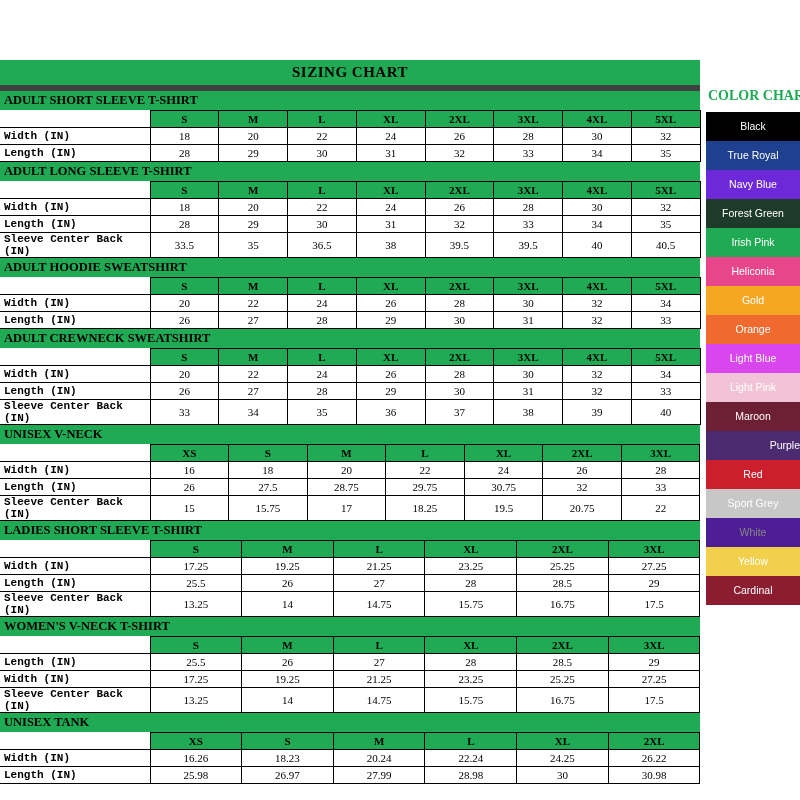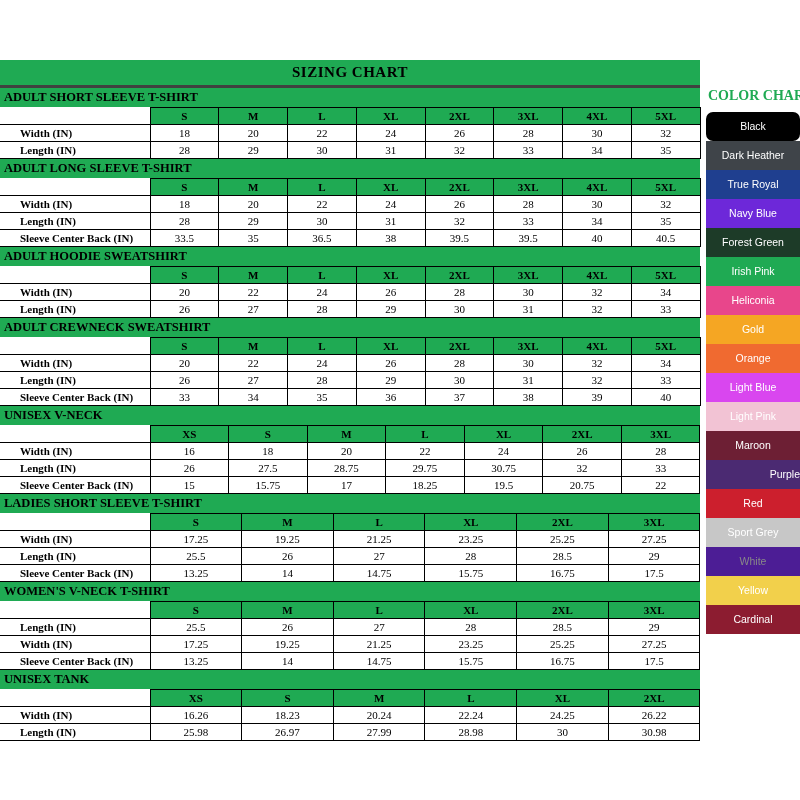--- a/index.html
+++ b/index.html
@@ -30,21 +30,21 @@
   .title-bar {
     background: #1faa53;
     color: #000000;
     text-align: center;
     font-weight: bold;
     font-size: 15px;
     letter-spacing: 0.5px;
     padding: 4px 0 4px 0;
     width: 700px;
     box-sizing: border-box;
-    border-bottom: 3px solid #404040;
+    border-bottom: 6px solid #404040;
   }
   .section {
     width: 700px;
   }
   .section-header {
     background: #1faa53;
     color: #000000;
     font-weight: bold;
     font-size: 12.5px;
     padding: 2px 4px 2px 4px;
@@ -66,24 +66,25 @@
     font-weight: normal;
     background: #ffffff;
   }
   table.sz th {
     background: #1faa53;
     font-weight: bold;
     color: #000000;
   }
   table.sz td.rowlabel, table.sz th.rowlabel {
     text-align: left;
-    padding-left: 20px;
+    padding-left: 4px;
     font-weight: bold;
     background: #ffffff;
     border-left: none;
+    font-family: Liberation Mono, monospace;
   }
   table.sz th.rowlabel {
     background: #ffffff;
     border-top: none;
     border-bottom: none;
   }
   table.sz td.empty, table.sz th.empty {
     border: none;
     background: #ffffff;
   }
@@ -564,22 +565,21 @@
               </tr>
             </tbody>
           </table>
         </div>
       </div>
   </div>
 
   <div id="color-wrap">
     <div class="color-title">COLOR CHART</div>
     <div id="swatches-container">
-        <div class="swatch" style="background: rgb(0, 0, 0); color: rgb(255, 255, 255); border-radius: 7px;">Black</div>
-        <div class="swatch" style="background: rgb(63, 68, 73); color: rgb(255, 255, 255);">Dark Heather</div>
+        <div class="swatch" style="background: rgb(0, 0, 0); color: rgb(255, 255, 255);">Black</div>
         <div class="swatch" style="background: rgb(31, 63, 143); color: rgb(255, 255, 255);">True Royal</div>
         <div class="swatch" style="background: #6d28d9; color: rgb(255, 255, 255);">Navy Blue</div>
         <div class="swatch" style="background: rgb(29, 59, 40); color: rgb(255, 255, 255);">Forest Green</div>
         <div class="swatch" style="background: rgb(31, 170, 83); color: rgb(255, 255, 255);">Irish Pink</div>
         <div class="swatch" style="background: rgb(232, 70, 139); color: rgb(255, 255, 255);">Heliconia</div>
         <div class="swatch" style="background: rgb(245, 166, 35); color: rgb(255, 255, 255);">Gold</div>
         <div class="swatch" style="background: rgb(240, 106, 48); color: rgb(255, 255, 255);">Orange</div>
         <div class="swatch" style="background: #d946ef; color: rgb(255, 255, 255);">Light Blue</div>
         <div class="swatch" style="background: rgb(242, 195, 212); color: rgb(255, 255, 255);">Light Pink</div>
         <div class="swatch" style="background: rgb(109, 31, 52); color: rgb(255, 255, 255);">Maroon</div>

